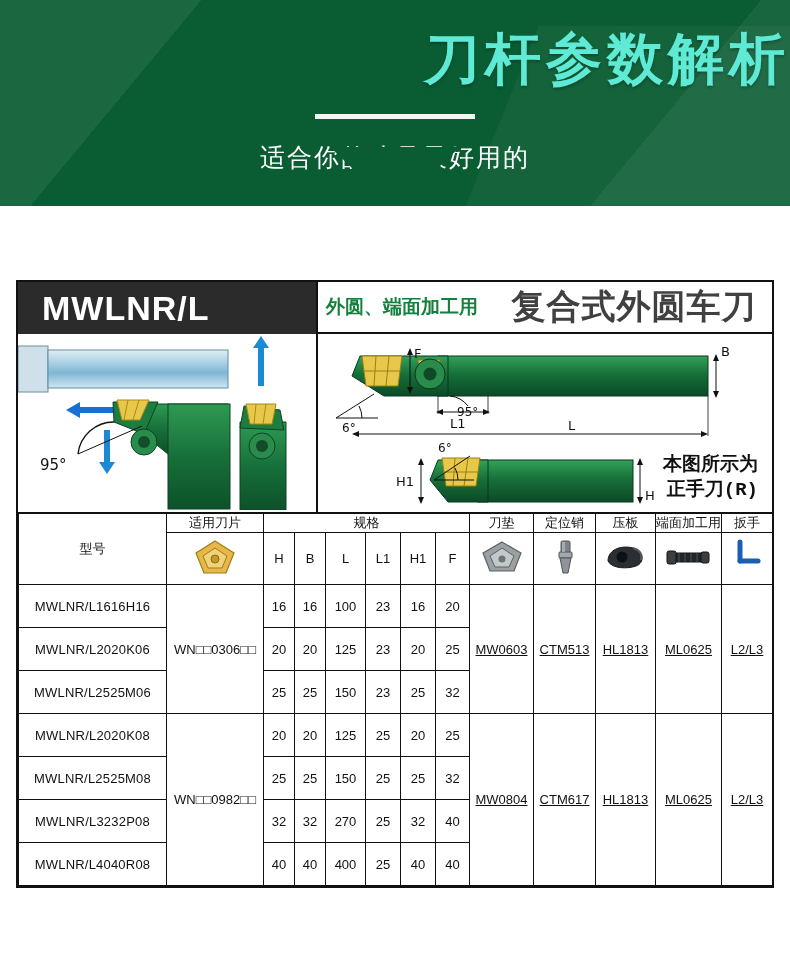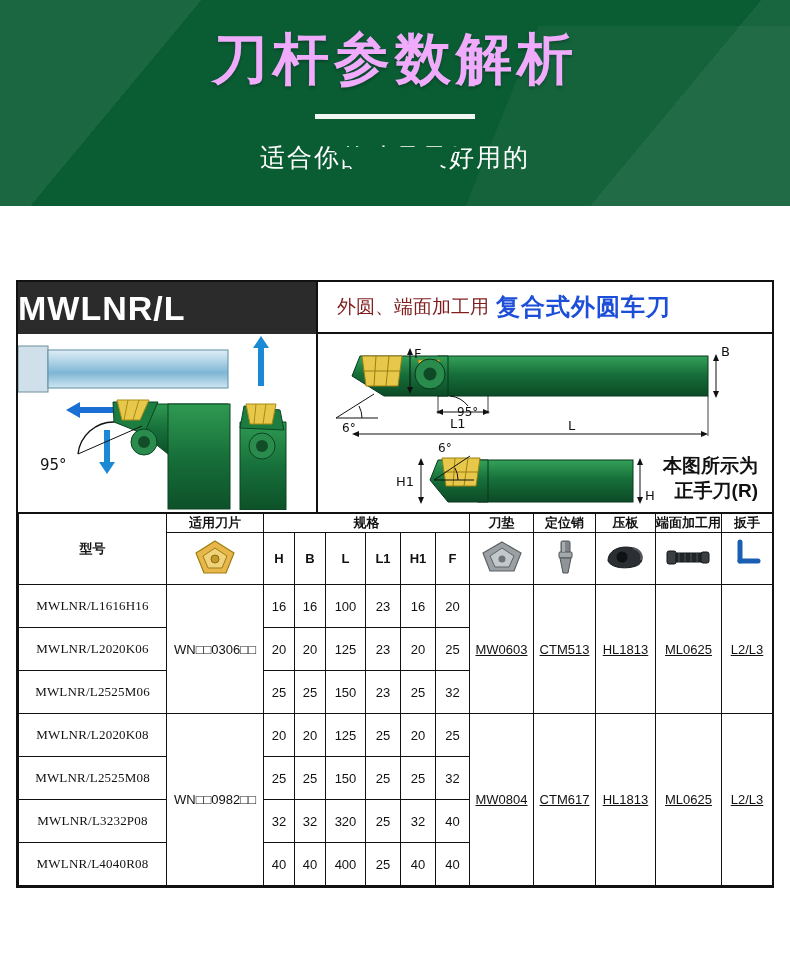--- a/index.html
+++ b/index.html
@@ -31,22 +31,22 @@
     transform: skewX(-20deg);
   }
   .banner .diag3 {
     position:absolute; right:-120px; bottom:-60px;
     width: 420px; height: 240px;
     background: rgba(255,255,255,0.045);
     transform: skewX(-22deg);
   }
   .banner-title {
     position: relative;
-    text-align: center;
-    color: #f0abfc;
+    text-align: right;
+    color: #5eead4;
     font-size: 56px;
     font-weight: bold;
     letter-spacing: 5px;
     padding-top: 22px;
     text-shadow: 0 2px 3px rgba(0,0,0,0.25);
     font-family: "DejaVu Sans", "Liberation Sans", sans-serif;
   }
   .banner-rule {
     position: relative;
     width: 160px; height: 5px;
@@ -75,64 +75,65 @@
     border: 2px solid #111;
     background:#fff;
   }
 
   
   .top-row { display:flex; height: 230px; }
   .tb-left { width: 300px; border-right: 2px solid #111; position:relative; }
   .tb-left .title-bar {
     height: 52px; background:#2b2b2b; color:#fff;
     font-size: 34px; font-weight: bold; letter-spacing: 1px;
-    display:flex; align-items:center; 
+    display:flex; align-items:center; padding-left: 24px;
     font-family:"Liberation Sans", sans-serif;
   }
   .tb-right { flex:1; position:relative; }
   .tb-right .hdr {
     height: 52px; border-bottom: 2px solid #111;
     display:flex; align-items:center;
   }
   .hdr-left {
-    width: 178px; font-size: 19px; color:#7f1d1d; padding-left: 19px;
+    width: 178px; font-size: 19px; color:#15803d; padding-left: 8px;
     font-family:"DejaVu Sans","Liberation Sans",sans-serif;
+    font-weight:bold;
   }
   .hdr-right {
-    flex:1; text-align:left; font-size: 24px; font-weight:bold; color:#1d4ed8;
+    flex:1; text-align:center; font-size: 34px; font-weight:bold; color:#404040;
     letter-spacing:1px;
     font-family:"DejaVu Sans","Liberation Sans",sans-serif;
   }
   .rh-note {
     position:absolute; right: 14px; bottom: 8px;
     text-align:right; font-size: 19px; font-weight:bold; color:#111; line-height:1.35;
-    font-family:Liberation Sans, sans-serif;
+    font-family:Liberation Mono, monospace;
   }
 
   svg.art { display:block; }
 
   
   table.spec {
     width:100%; border-collapse: collapse; table-layout: fixed;
     border-top: 2px solid #111;
   }
   table.spec th, table.spec td {
     border: 1px solid #111;
     text-align:center;
     font-size: 13px;
     color:#111;
     padding: 0;
   }
-  table.spec th { font-weight: bold; }
+  table.spec th { font-weight: normal; }
   .th-model { font-size: 18px; font-weight:bold; font-family:"DejaVu Sans","Liberation Sans",sans-serif; }
   .th-cn { font-size: 17px; font-weight:bold; font-family:"DejaVu Sans","Liberation Sans",sans-serif; }
   .th-cn-sm { font-size: 13px; font-weight:bold; font-family:"DejaVu Sans","Liberation Sans",sans-serif; }
   .th-dim { font-size: 16px; font-weight:bold; }
   td.model {
-    text-align:left; padding-left: 8px; font-size: 13.5px; letter-spacing:.2px;font-family:Liberation Serif, serif;
+    text-align:left; padding-left: 8px; font-size: 13.5px; letter-spacing:.2px;
   }
   td.insert { font-size: 13px; }
   td.part { font-size: 13px; text-decoration: underline; }
   .row-h { height: 43px; }
   .icon-cell { height: 52px; }
 </style>
 </head>
 <body>
 
 <div class="banner">
@@ -445,21 +446,21 @@
         <td>25</td>
         <td>150</td>
         <td>25</td>
         <td>25</td>
         <td>32</td>
       </tr>
       <tr class="row-h">
         <td class="model">MWLNR/L3232P08</td>
         <td>32</td>
         <td>32</td>
-        <td>320</td>
+        <td>270</td>
         <td>25</td>
         <td>32</td>
         <td>40</td>
       </tr>
       <tr class="row-h">
         <td class="model">MWLNR/L4040R08</td>
         <td>40</td>
         <td>40</td>
         <td>400</td>
         <td>25</td>

